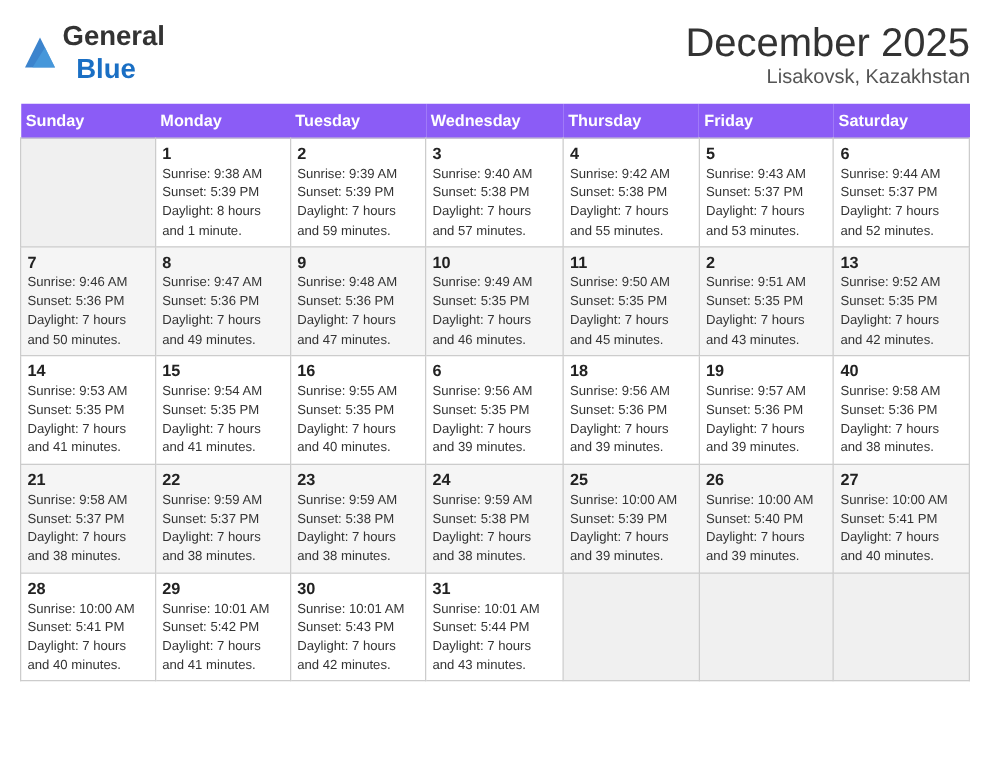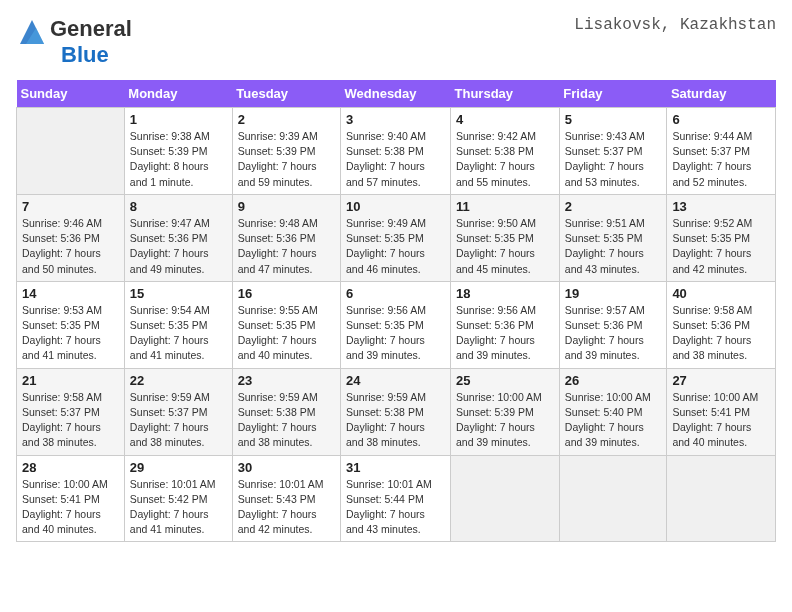--- a/index.html
+++ b/index.html
@@ -16,36 +16,35 @@
       align-items: flex-start;
       margin-bottom: 12px;
     }
     .logo {
       display: flex;
       flex-direction: column;
       align-items: flex-start;
     }
     .logo-row {
       display: flex;
-      align-items: flex-start;
+      align-items: center;
       gap: 2px;
     }
     .title-block {
       text-align: right;
     }
     .title-block h1 {
       font-size: 32px;
       font-weight: normal;
       color: #333;
     }
     .title-block h2 {
       font-size: 16px;
       font-weight: normal;
       color: #555;
-      font-family: Liberation Mono, monospace;
     }
     table {
       width: 100%;
       border-collapse: collapse;
       font-size: 11px;
     }
     thead tr th {
       background: #8b5cf6;
       color: #fff;
       padding: 6px 4px;
@@ -90,20 +89,21 @@
         <polygon points="4,28 16,4 28,28" fill="#1a6fc4" opacity="0.85"></polygon>
         <polygon points="10,28 20,12 28,28" fill="#4a9fe0" opacity="0.7"></polygon>
       </svg>
       <span style="font-size:22px;font-weight:bold;color:#333;">
         <span style="color:#333;">General</span><br>
         <span style="color:#1a6fc4;margin-left:11px;">Blue</span>
       </span>
     </div>
   </div>
   <div class="title-block">
+    <h1>December 2025</h1>
     <h2>Lisakovsk, Kazakhstan</h2>
   </div>
 </div>
 
 <table>
   <thead>
     <tr>
     <th>Sunday</th>
         <th>Monday</th>
         <th>Tuesday</th>

